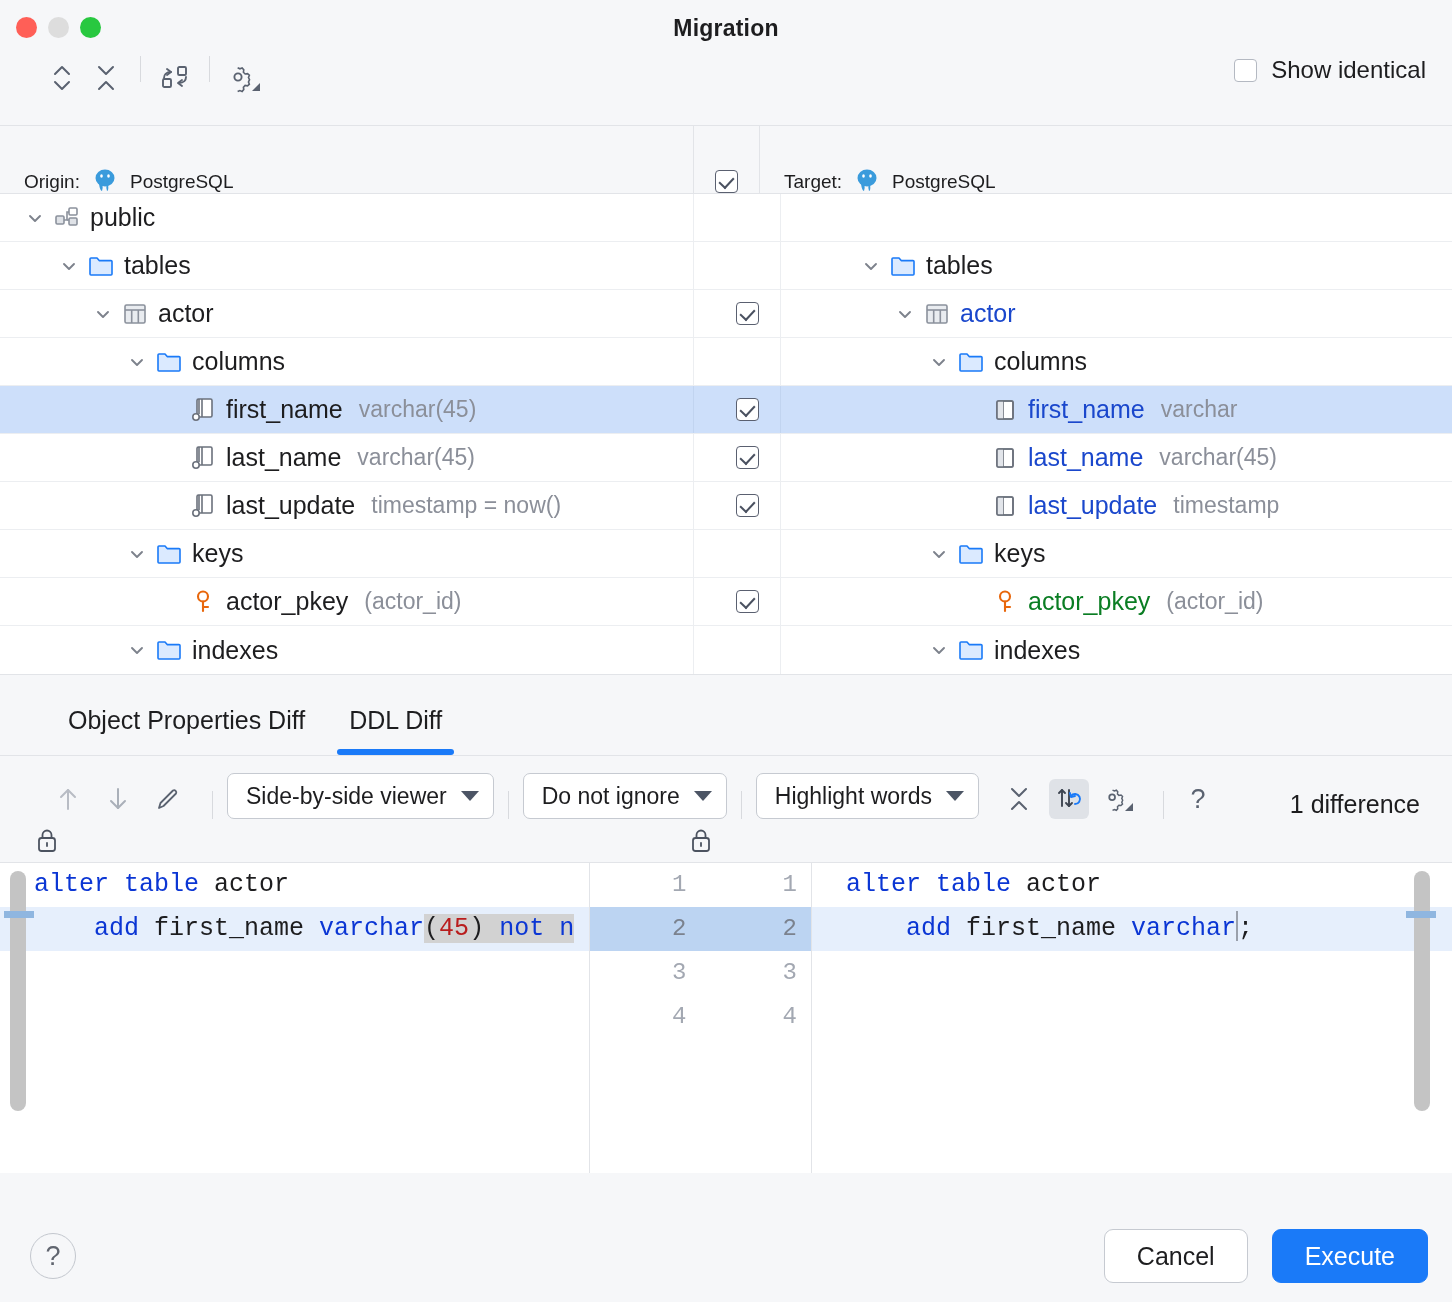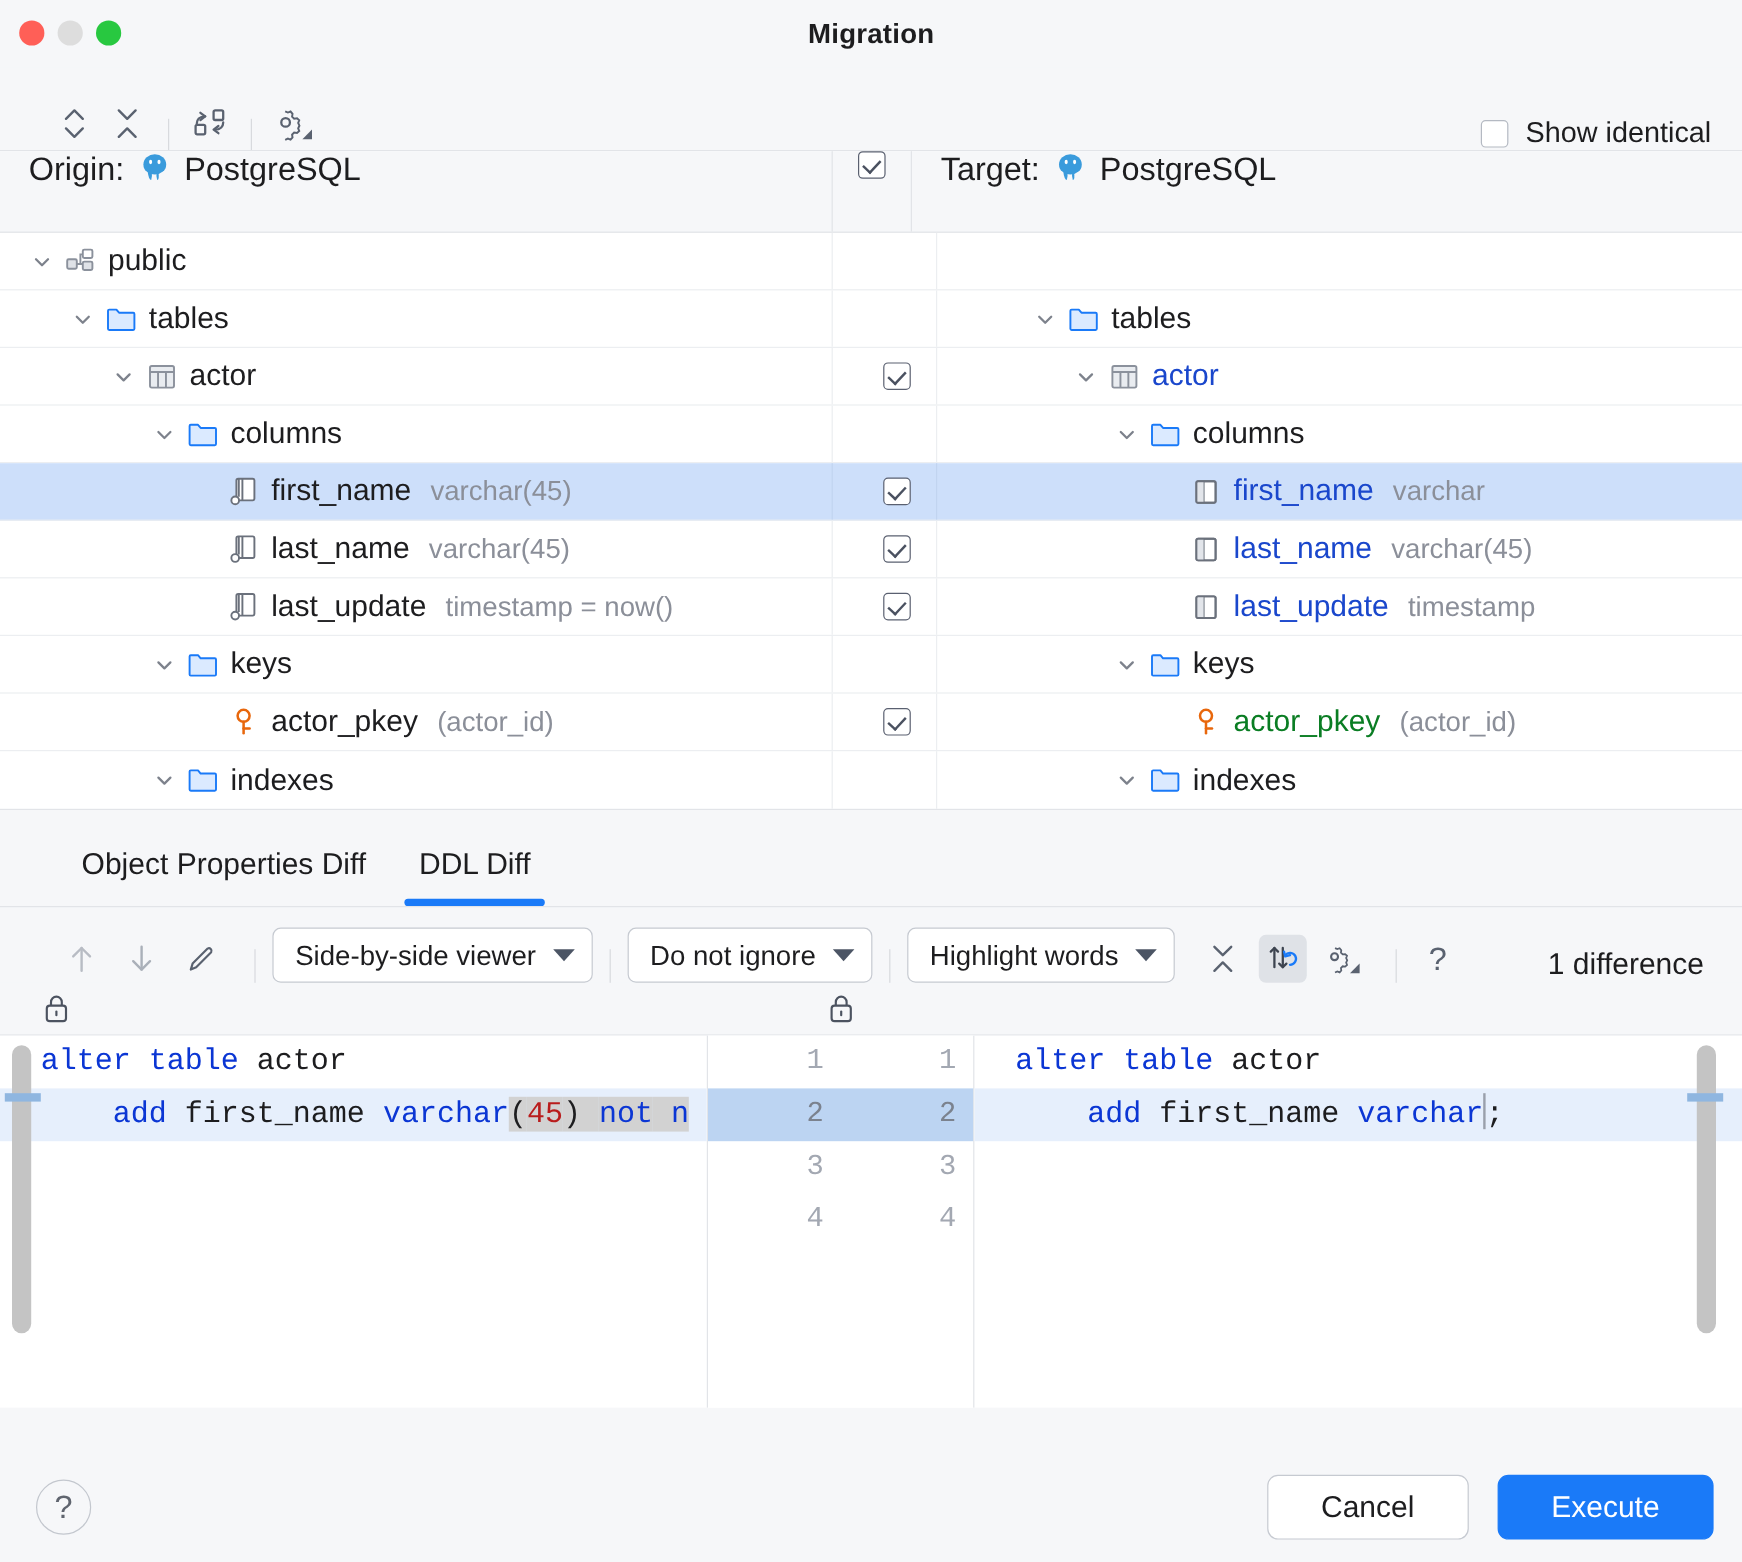--- a/index.html
+++ b/index.html
@@ -20,21 +20,21 @@
   }
   .traffic { position:absolute; left:16px; top:17px; display:flex; gap:11px; }
   .dot { width:21px; height:21px; border-radius:50%; }
   .dot.red { background:#ff5f57; }
   .dot.yellow { background:#dddddd; }
   .dot.green { background:#28c840; }
   .win-title { font-size:23px; font-weight:bold; letter-spacing:.2px; }
 
   
   .toolbar {
-    height:70px; display:flex; align-items:flex-end;
+    height:70px; display:flex; align-items:flex-start;
     padding:0 24px 0 40px; gap:0;
     border-bottom:1px solid #e2e4e8;
     background:#f6f7f9;
   }
   .tb-btn {
     width:44px; height:44px; display:flex; align-items:center; justify-content:center;
     border-radius:6px;
   }
   .tb-sep { width:1px; height:26px; background:#d8dade; margin:0 12px; }
   .spacer { flex:1; }
@@ -49,21 +49,21 @@
     width:7px; height:12px; border:solid #4a5160; border-width:0 2.4px 2.4px 0;
     transform:rotate(43deg);
   }
 
   
   .tree-wrap { background:#fff; border-bottom:1px solid #e2e4e8; }
   .tree-head {
     display:flex; height:68px; align-items:stretch;
     background:#f6f7f9; border-bottom:1px solid #e2e4e8;
   }
-  .tree-head .cell { display:flex; align-items:flex-start; font-size:27px; }
+  .tree-head .cell { display:flex; align-items:flex-end; font-size:19px; }
   .col-l { width:694px; padding-left:24px; border-right:1px solid #e2e4e8; }
   .col-c { width:66px; justify-content:center; border-right:1px solid #e2e4e8; }
   .col-r { flex:1; padding-left:24px; }
   .head-label { color:#1d1d1f; margin-right:12px; }
   .pg-icon { margin-right:12px; display:inline-flex; }
 
   .trow { display:flex; height:48px; align-items:stretch; border-bottom:1px solid #eceef1;gap:21px; }
   .trow:last-child { border-bottom:none; }
   .trow.sel { background:#cddffa; }
   .trow .cell { display:flex; align-items:center; font-size:25px; }
@@ -137,21 +137,21 @@
     position:absolute; left:0; right:0; bottom:0; height:92px;
     display:flex; align-items:center; padding:0 24px 0 30px; background:#f6f7f9;
   }
   .helpbtn {
     width:46px; height:46px; border-radius:50%; border:1.7px solid #c3c7ce;
     display:flex; align-items:center; justify-content:center; color:#60656f; font-size:27px;
   }
   .btns { margin-left:auto; display:flex; gap:24px; }
   .btn {
     height:54px; border-radius:9px; border:1px solid #c6cad1; background:#fff;
-    display:flex; align-items:center; padding:0 44px; font-size:25px; white-space:nowrap;
+    display:flex; align-items:center; padding:0 32px; font-size:25px; white-space:nowrap;
   }
   .btn.primary { background:#1a7af8; border-color:#1a7af8; color:#fff; }
 </style>
 </head>
 <body>
 
 <div class="titlebar">
   <div class="traffic">
     <div class="dot red"></div>
     <div class="dot yellow"></div>

